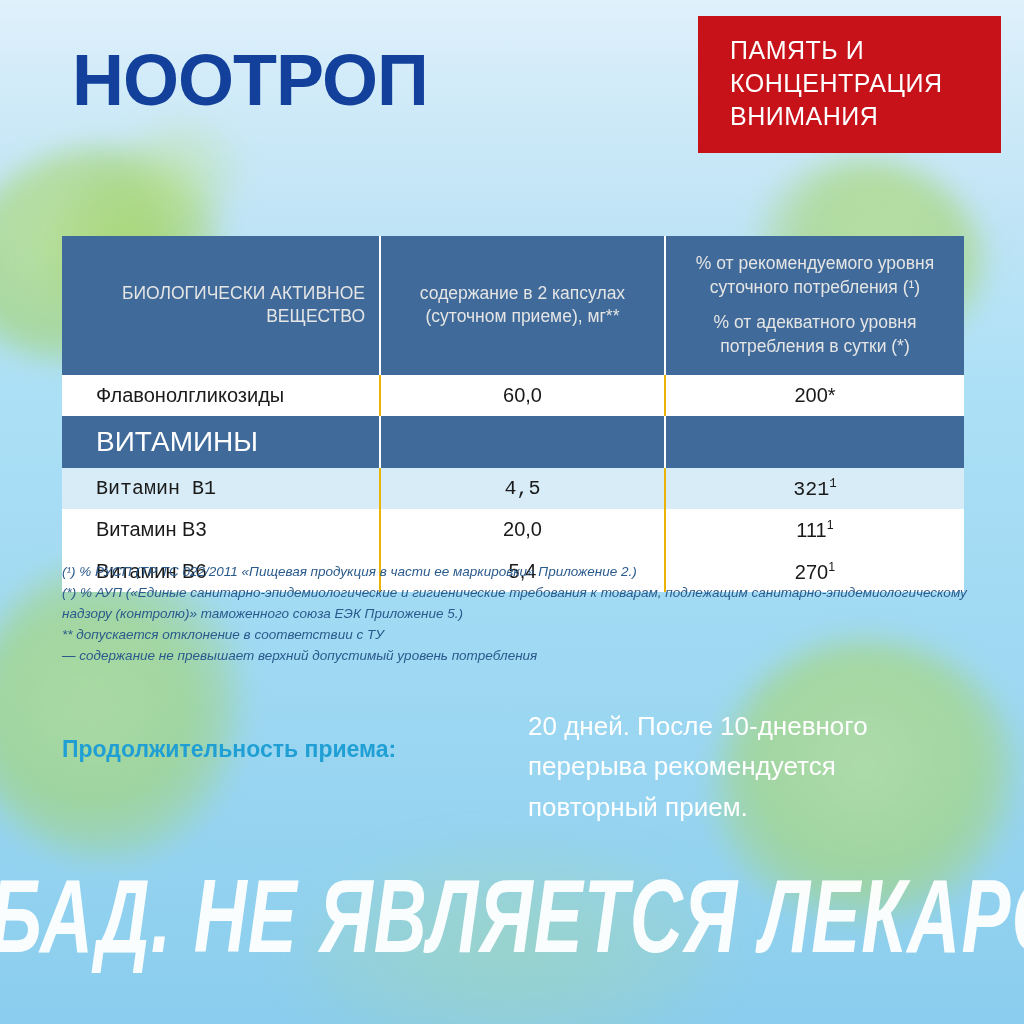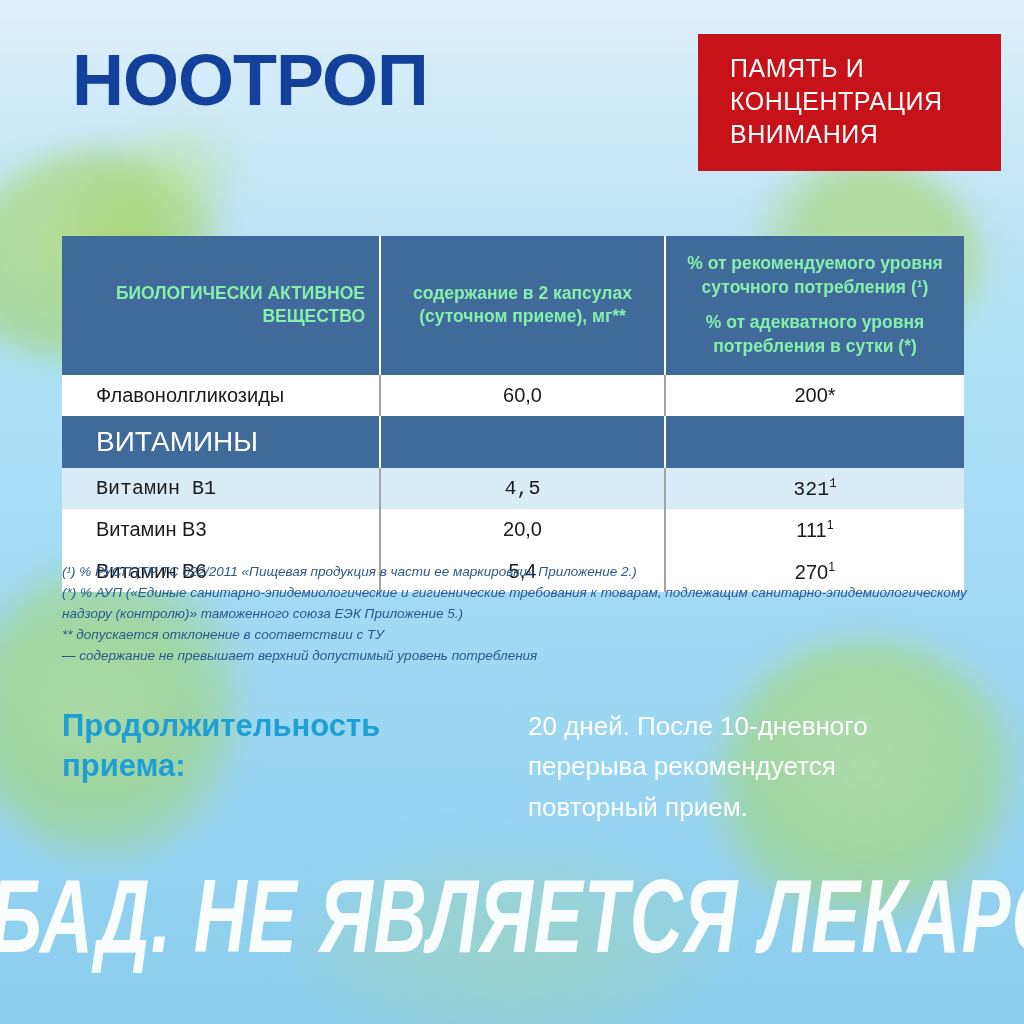--- a/index.html
+++ b/index.html
@@ -85,21 +85,21 @@
     line-height: 1;
     font-weight: bold;
     color: #12409b;
     letter-spacing: -1px;
     font-family: "Liberation Sans", sans-serif;
   }
 
   .badge {
     position: absolute;
     right: 23px;
-    top: 34px;
+    top: 16px;
     width: 303px;
     background: #c7121a;
     color: #ffffff;
     padding: 18px 20px 20px 32px;
     box-sizing: border-box;
     font-size: 25px;
     line-height: 1.32;
     letter-spacing: 0.5px;
   }
 
@@ -111,39 +111,39 @@
     width: 902px;
     border-collapse: collapse;
     table-layout: fixed;
   }
   .table th, .table td {
     padding: 0;
     vertical-align: middle;
   }
   .thead-row th {
     background: #3f6a99;
-    color: #86efac;
-    font-weight: bold;
+    color: #e5e5e5;
+    font-weight: normal;
     font-size: 17.5px;
     line-height: 1.35;
     padding: 16px 14px;
     border-right: 2px solid #ffffff;
   }
   .thead-row th:last-child { border-right: none; }
   .th-left  { text-align: right; padding-left: 22px !important; }
   .th-mid   { text-align: center; }
   .th-right { text-align: center; }
   .th-right .sub { display: block; }
   .th-right .sub + .sub { margin-top: 12px; }
 
   .row td {
     font-size: 20px;
     color: #1a1a1a;
     padding: 9px 14px;
-    border-right: 2px solid #a3a3a3;
+    border-right: 2px solid #eab308;
   }
   .row td:last-child { border-right: none; }
   .cell-name { text-align: left; padding-left: 34px !important; }
   .cell-num  { text-align: center; }
 
   .row-white { background: #ffffff; }
   .row-tint  { background: #d8ecf7; font-family: Liberation Mono, monospace; }
 
   .row-section td {
     background: #3f6a99;
@@ -166,23 +166,23 @@
     font-style: italic;
     color: #2a5a8c;
     line-height: 1.5;
   }
   .footnotes p { margin: 0 0 1px 0; }
 
   
   .duration-label {
     position: absolute;
     left: 62px;
-    top: 706px;
+    top: 735px;
     width: 440px;
-    font-size: 31px;
+    font-size: 23px;
     font-weight: bold;
     color: #1f9fd4;
     line-height: 1.28;
   }
   .duration-text {
     position: absolute;
     left: 528px;
     top: 706px;
     width: 440px;
     font-size: 26px;

